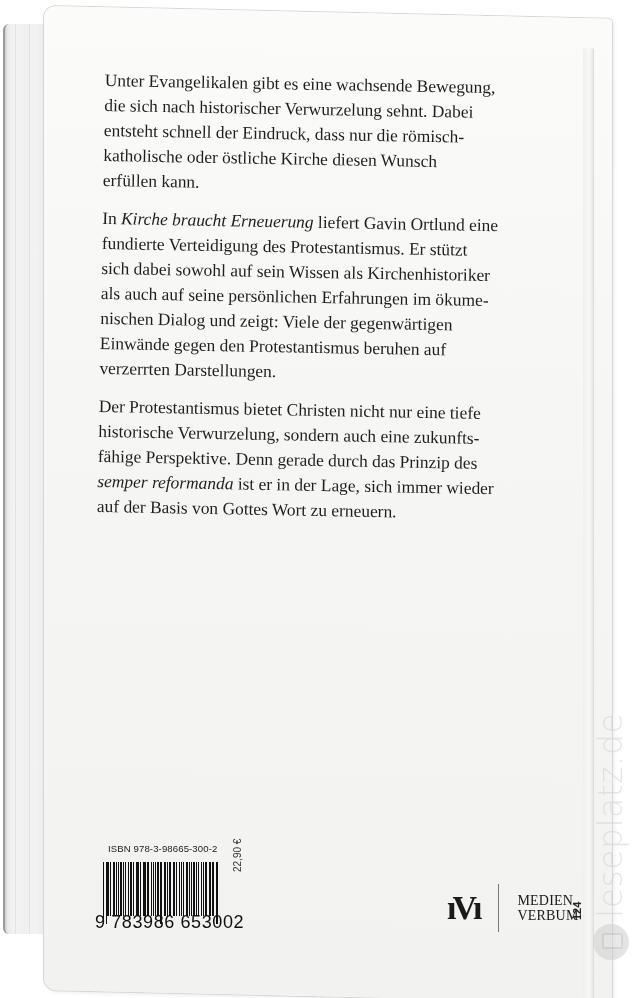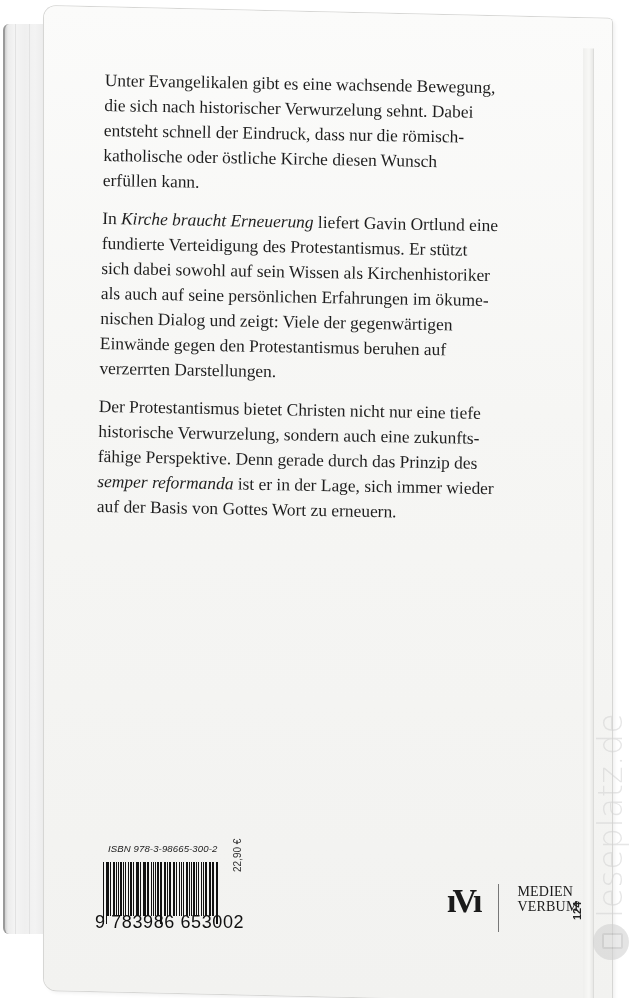--- a/index.html
+++ b/index.html
@@ -74,21 +74,20 @@
   }
   
   .isbn-text {
     position: absolute;
     left: 108px;
     top: 843px;
     font-family: "Liberation Sans", sans-serif;
     font-size: 9.6px;
     color: #222;
     letter-spacing: 0.1px;
-    font-style: italic;
   }
   .barcode {
     position: absolute;
     left: 103px;
     top: 862px;
     width: 116px;
     height: 62px;
     display: flex;
     align-items: flex-start;
   }
@@ -120,20 +119,21 @@
     transform: rotate(-90deg);
     transform-origin: left top;
     white-space: nowrap;
   }
   
   .logo {
     position: absolute;
     left: 447px;
     top: 884px;
     display: flex;
+    align-items: center;
     gap: 8px;
   }
   .logo-mark {
     font-family: "Liberation Serif", serif;
     font-size: 34px;
     font-weight: bold;
     color: #1a1a1a;
     letter-spacing: -4px;
     line-height: 1;
   }

